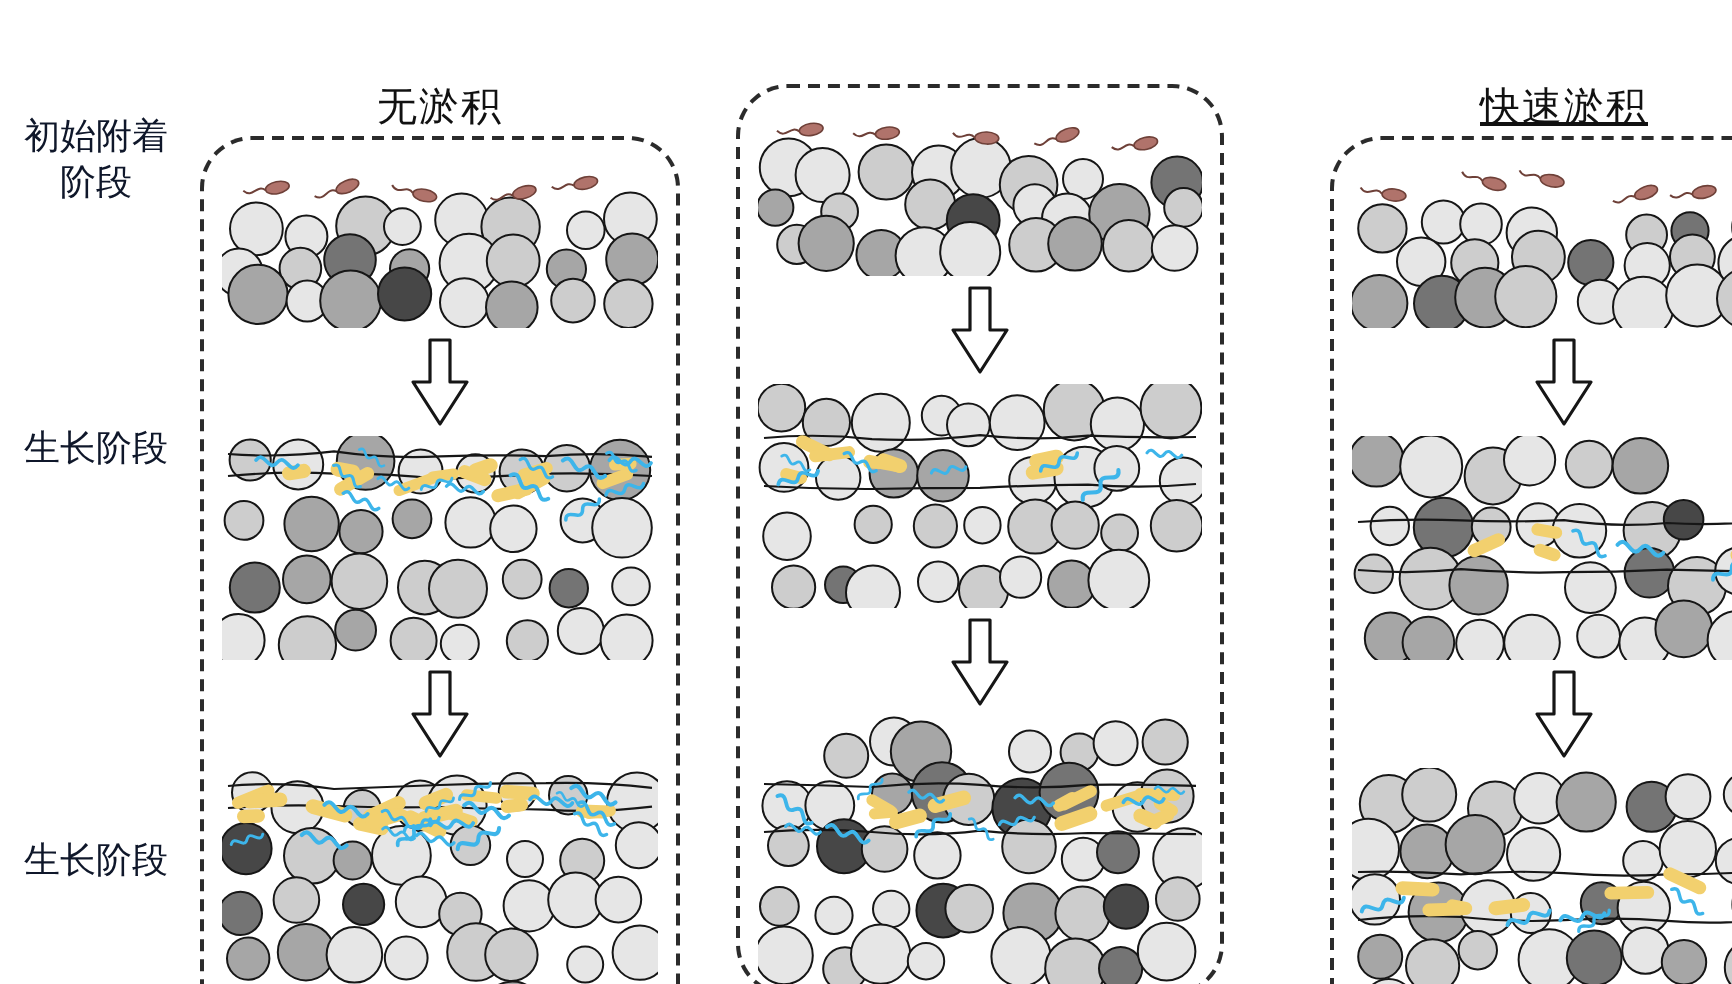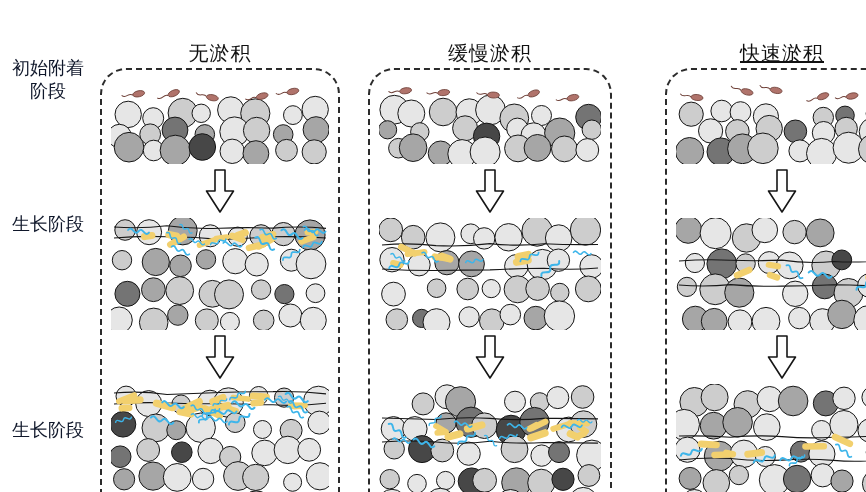--- a/index.html
+++ b/index.html
@@ -293,21 +293,20 @@
             <path d="M -9 0 C -6 -5, -3 5, 0 0 C 3 -5, 6 5, 9 0" fill="none" stroke="#3db5ea" stroke-width="1.6" stroke-linecap="round"></path>
           </g>
           <g transform="translate(12.5,35.7) rotate(-18) scale(0.92)">
             <path d="M -9 0 C -6 -5, -3 5, 0 0 C 3 -5, 6 5, 9 0" fill="none" stroke="#3db5ea" stroke-width="1.6" stroke-linecap="round"></path>
           </g>
         </svg>
     </div>
   </div>
 
   <div class="col col-1">
-    <div class="col-title">缓慢淤积</div>
     <div class="col-box">
       <svg class="panel p-initial" viewBox="0 0 222 84">
           <circle cx="15.3" cy="29.7" r="14.4" fill="#e6e6e6" stroke="#161616" stroke-width="1"></circle>
           <circle cx="32.3" cy="33.5" r="13.5" fill="#e6e6e6" stroke="#161616" stroke-width="1"></circle>
           <circle cx="64.1" cy="32.0" r="13.8" fill="#cdcdcd" stroke="#161616" stroke-width="1"></circle>
           <circle cx="90.3" cy="32.1" r="13.3" fill="#e6e6e6" stroke="#161616" stroke-width="1"></circle>
           <circle cx="111.5" cy="29.9" r="14.9" fill="#e6e6e6" stroke="#161616" stroke-width="1"></circle>
           <circle cx="135.3" cy="38.4" r="14.4" fill="#cdcdcd" stroke="#161616" stroke-width="1"></circle>
           <circle cx="162.5" cy="35.5" r="10.0" fill="#e6e6e6" stroke="#161616" stroke-width="1"></circle>
           <circle cx="209.6" cy="37.2" r="12.9" fill="#747474" stroke="#161616" stroke-width="1"></circle>

